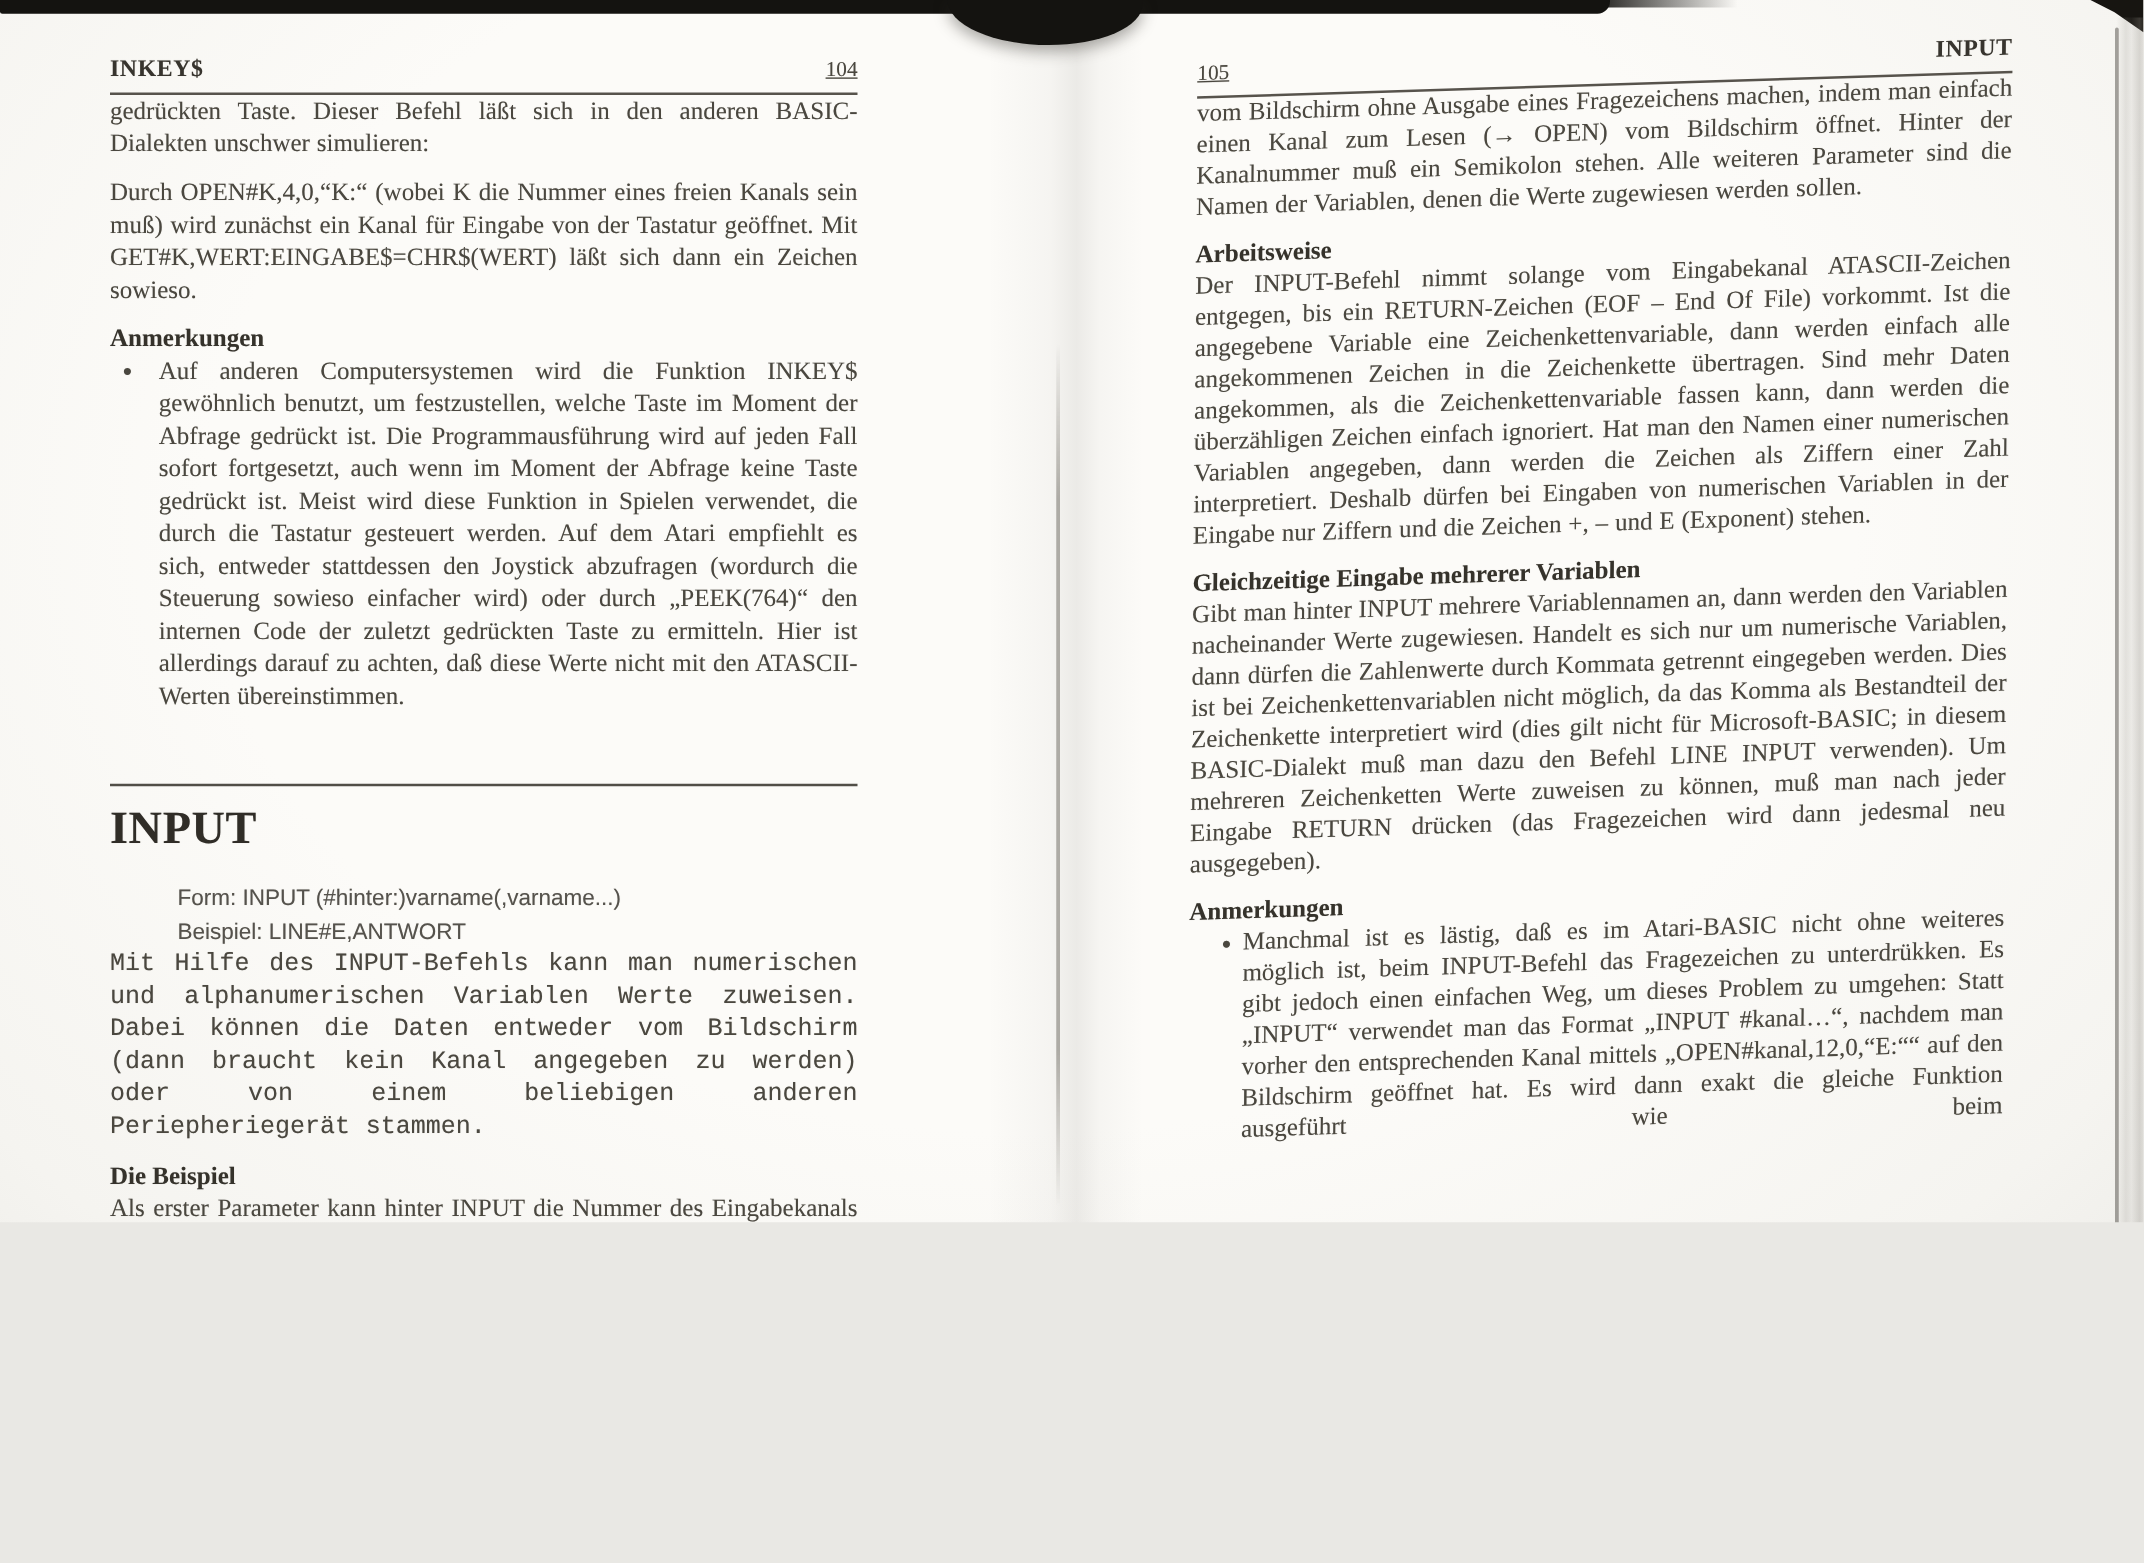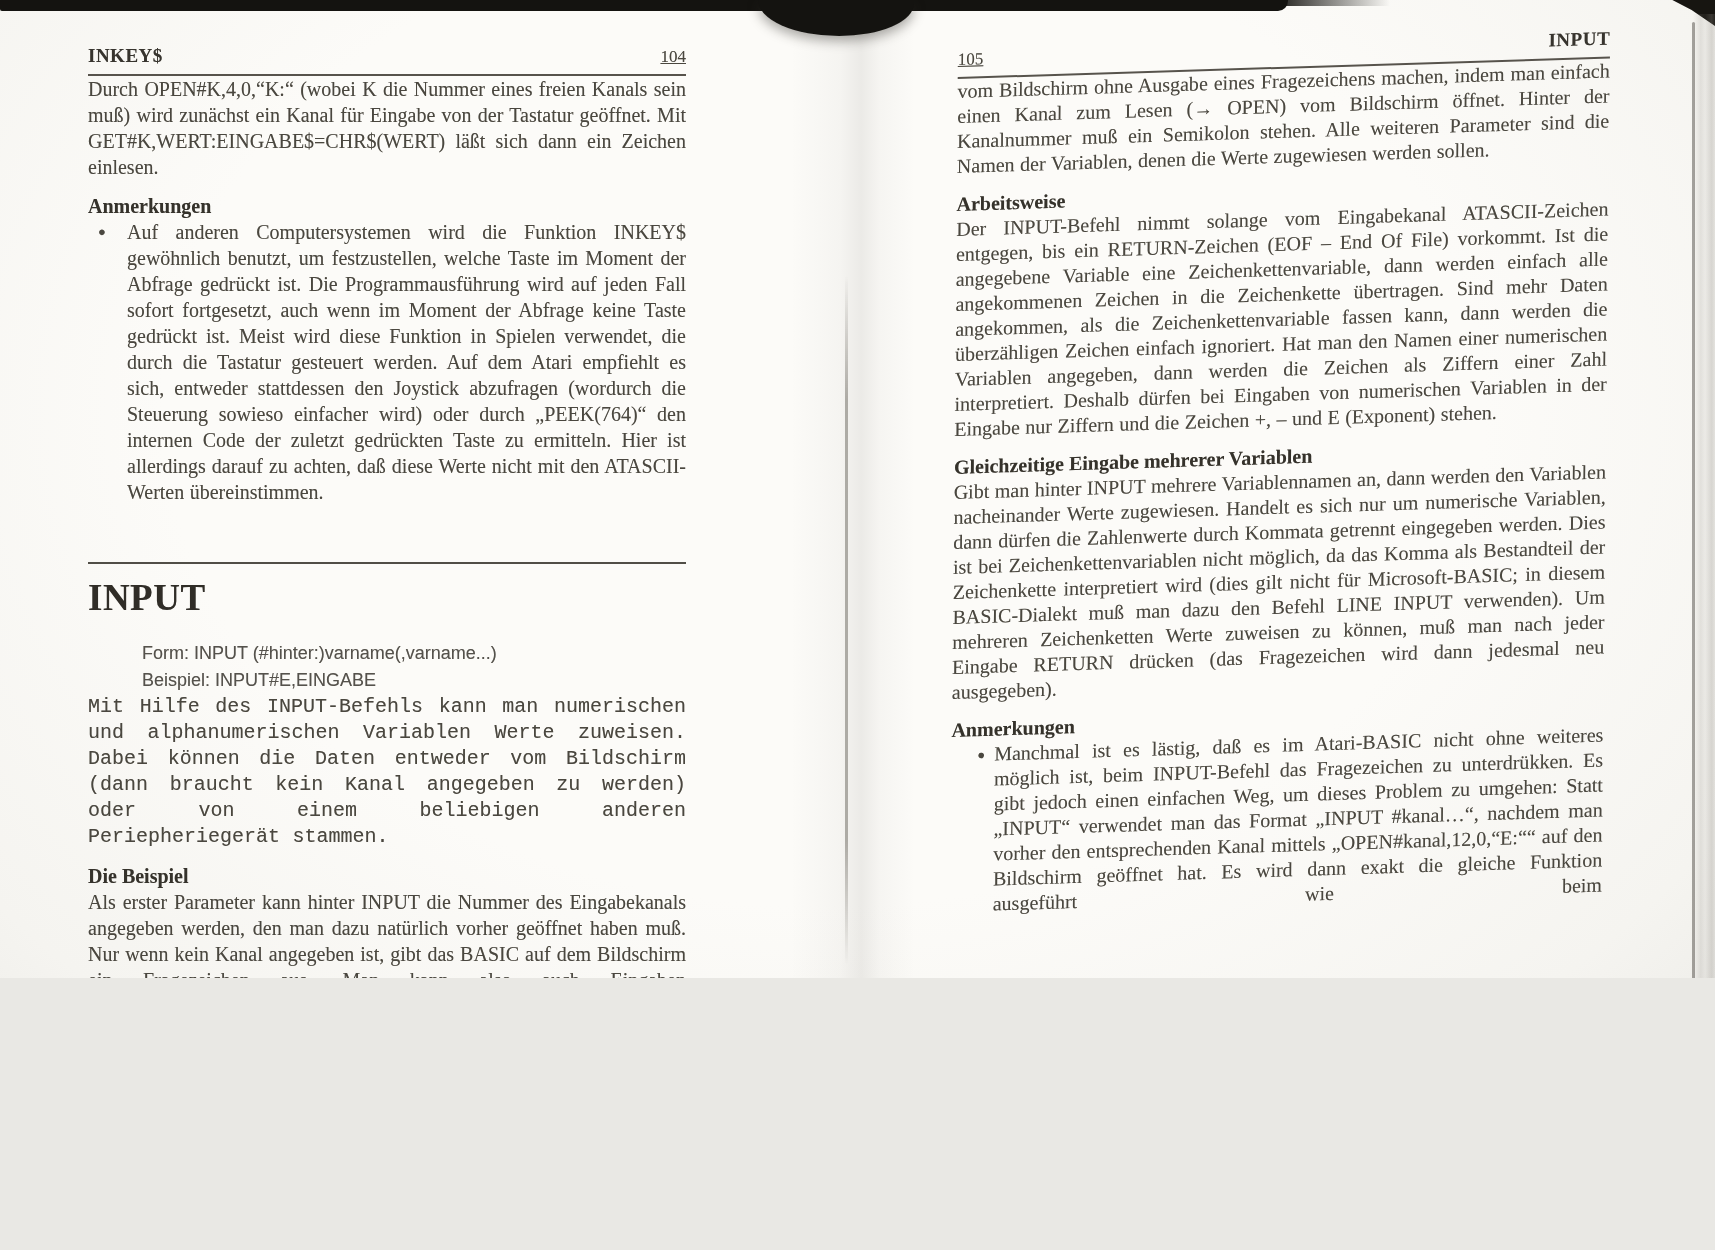--- a/index.html
+++ b/index.html
@@ -63,36 +63,37 @@
   <div class="gutter-shadow"></div>
   <div class="gutter-line"></div>
 
   <div class="col col-left">
 
     <div class="page-header">
       <span class="ph-title">INKEY$</span>
       <span class="ph-num">104</span>
     </div>
 
-    <p class="body">Durch OPEN#K,4,0,“K:“ (wobei K die Nummer eines freien Kanals sein muß) wird zunächst ein Kanal für Eingabe von der Tastatur geöffnet. Mit GET#K,WERT:EINGABE$=CHR$(WERT) läßt sich dann ein Zeichen einlesen.</p>
+    <p class="body lp-p1">gedrückten Taste. Dieser Befehl läßt sich in den anderen BASIC-Dialekten unschwer simulieren:</p>
+    <p class="body">Durch OPEN#K,4,0,“K:“ (wobei K die Nummer eines freien Kanals sein muß) wird zunächst ein Kanal für Eingabe von der Tastatur geöffnet. Mit GET#K,WERT:EINGABE$=CHR$(WERT) läßt sich dann ein Zeichen sowieso.</p>
 
     <h3 class="sub lp-h-notes">Anmerkungen</h3>
 
     <div class="note">
       <span class="note-b">●</span>
       <p class="body note-t">Auf anderen Computersystemen wird die Funktion INKEY$ gewöhnlich benutzt, um festzustellen, welche Taste im Moment der Abfrage gedrückt ist. Die Programmausführung wird auf jeden Fall sofort fortgesetzt, auch wenn im Moment der Abfrage keine Taste gedrückt ist. Meist wird diese Funktion in Spielen verwendet, die durch die Tastatur gesteuert werden. Auf dem Atari empfiehlt es sich, entweder stattdessen den Joystick abzufragen (wordurch die Steuerung sowieso einfacher wird) oder durch „PEEK(764)“ den internen Code der zuletzt gedrückten Taste zu ermitteln. Hier ist allerdings darauf zu achten, daß diese Werte nicht mit den ATASCII-Werten übereinstimmen.</p>
     </div>
 
     <hr class="divider">
 
     <h1 class="display-heading lp-input">INPUT</h1>
 
     <div class="spec">
       <div>Form: INPUT (#hinter:)varname(,varname...)</div>
-      <div>Beispiel: INPUT#E,EINGABE</div>
+      <div>Beispiel: LINE#E,ANTWORT</div>
     </div>
 
     <p class="body lp-desc">Mit Hilfe des INPUT-Befehls kann man numerischen und alphanumerischen Variablen Werte zuweisen. Dabei können die Daten entweder vom Bildschirm (dann braucht kein Kanal angegeben zu werden) oder von einem beliebigen anderen Periepheriegerät stammen.</p>
 
     <h3 class="sub lp-h-param">Die Beispiel</h3>
 
     <p class="body cont">Als erster Parameter kann hinter INPUT die Nummer des Eingabekanals angegeben werden, den man dazu natürlich vorher geöffnet haben muß. Nur wenn kein Kanal angegeben ist, gibt das BASIC auf dem Bildschirm ein Fragezeichen aus. Man kann also auch Eingaben</p>
   </div>
 
   <div class="col col-right">

